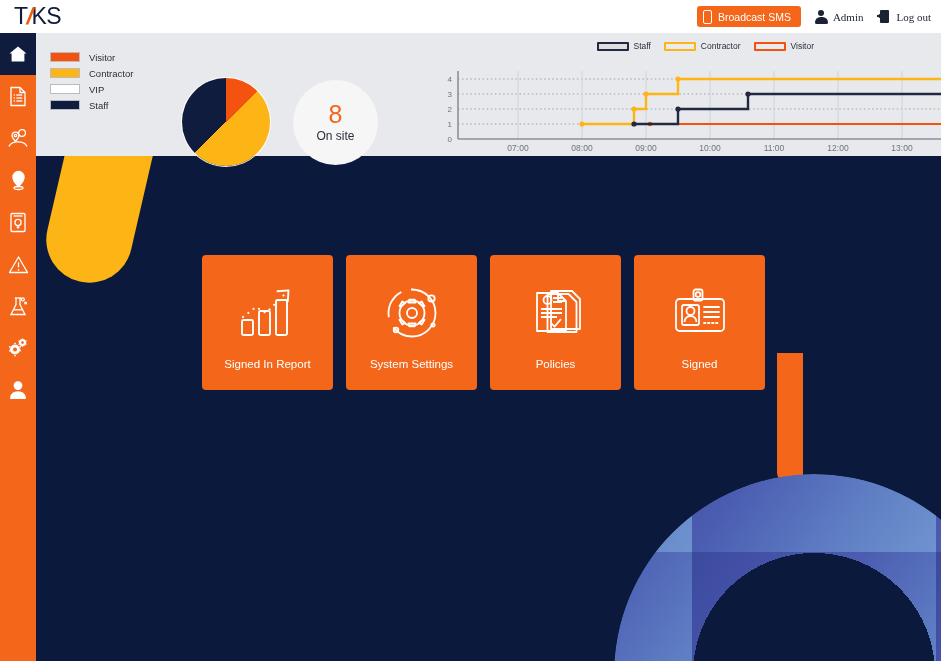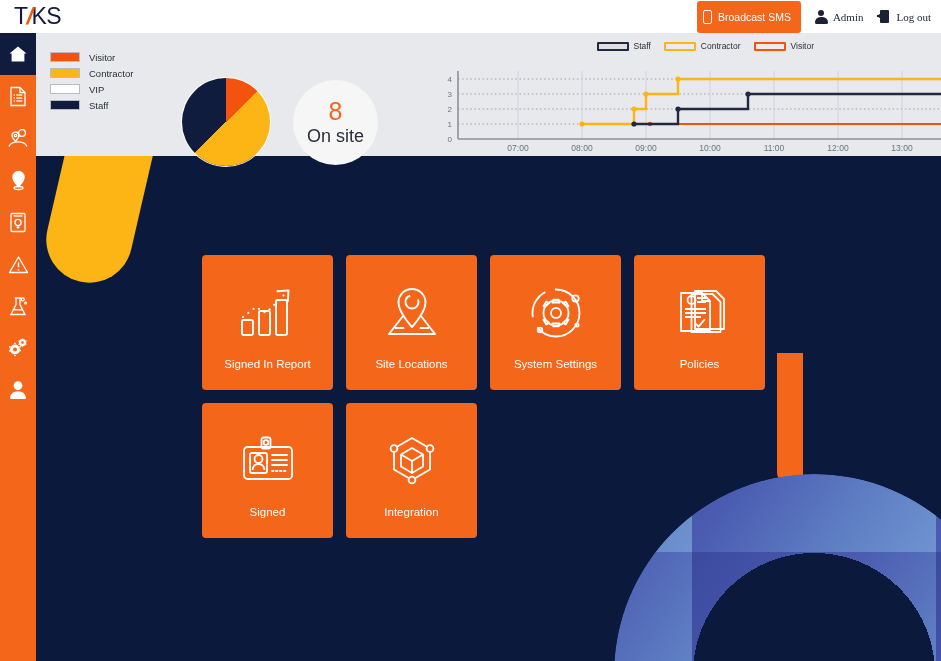--- a/index.html
+++ b/index.html
@@ -15,21 +15,21 @@
     position: absolute; left: 0; top: 0; width: 941px; height: 33px;
     background: #ffffff; display: flex; align-items: center;
     justify-content: space-between; padding: 0 10px 0 14px; z-index: 20;
   }
   .logo { font-size: 23px; font-weight: 500; letter-spacing: -0.5px;
           color: #12193a; display: flex; align-items: baseline; }
   .logo .tick { color: #f25c05; font-weight: 600; margin: 0 -1px; transform: skewX(-12deg); display:inline-block; }
   .topright { display: flex; align-items: center; gap: 14px; }
   .sms-btn {
     background: #f4661a; color: #fff; border: none; border-radius: 3px;
-    height: 32px; padding: 0 10px 0 6px; font-size: 10.5px;
+    height: 21px; padding: 0 10px 0 6px; font-size: 10.5px;
     display: flex; align-items: center; gap: 6px; cursor: pointer;
     font-family: "Liberation Sans", sans-serif;
   }
   .sms-btn .phone-ic {
     width: 9px; height: 14px; border: 1.6px solid #fff; border-radius: 2px;
     display: inline-block;
   }
   .user-chip, .logout-chip {
     display: flex; align-items: center; gap: 5px; font-size: 11px;
     color: #1b2233; cursor: pointer; font-family: Liberation Serif, serif;
@@ -74,21 +74,21 @@
   .pie { width: 88px; height: 88px; border-radius: 50%;
     box-shadow: 0 0 0 1px rgba(255,255,255,0.9); }
 
   .onsite {
     position: absolute; left: 257px; top: 47px; width: 85px; height: 85px;
     border-radius: 50%; background: #f6f6f7;
     display: flex; flex-direction: column; align-items: center;
     justify-content: center; gap: 2px;
   }
   .onsite .num { font-size: 25px; color: #f4661a; font-weight: 400; line-height: 1; }
-  .onsite .lbl { font-size: 18px; color: #2b2f3a; }
+  .onsite .lbl { font-size: 12px; color: #2b2f3a; }
 
   .linechart { position: absolute; left: 374px; top: 8px; width: 560px; height: 112px; }
   .lc-legend { position: absolute; right: 150px; top: 0px; display: flex;
     align-items: center; gap: 7px; font-size: 8.5px; color: #2b2f3a; }
   .lc-legend .grp { display: flex; align-items: center; gap: 5px; margin-right: 6px; }
   .lc-sw { width: 32px; height: 9px; border-radius: 1px; }
 
   
   .stage {
     position: absolute; left: 36px; top: 156px; width: 905px; height: 505px;
@@ -347,31 +347,20 @@
             <rect x="20" y="24" width="11" height="24" rx="1.5"></rect>
             <rect x="37" y="13" width="11" height="35" rx="1.5"></rect>
             <path d="M4 30 L17 20 L27 26 L48 5" stroke-linecap="round" stroke-dasharray="0.1 6.5" stroke-width="2.1"></path>
             <path d="M38.5 4.2 L49.5 3.4 L48.8 14.2" stroke-linecap="round" stroke-dasharray="0"></path>
           </svg>
         </span>
         <span class="tlabel">Signed In Report</span>
       </div>
 
 
-      <div class="tile">
-        <span class="ticon">
-          <svg width="58" height="52" viewBox="0 0 58 52" fill="none" stroke="#fff" stroke-width="1.9" stroke-linejoin="round">
-            <path d="M29 2c-7.5 0-13.5 6-13.5 13.5C15.5 25.6 29 40 29 40s13.5-14.4 13.5-24.5C42.5 8 36.5 2 29 2z"></path>
-            <circle cx="29" cy="15" r="6.5" stroke-dasharray="28 9"></circle>
-            <path d="M20 29 L6 47h46L38 29"></path>
-            <path d="M12.5 41h8M37.5 41h8" stroke-linecap="round"></path>
-          </svg>
-        </span>
-        <span class="tlabel">Site Locations</span>
-      </div>
 
       <div class="tile">
         <span class="ticon">
           <svg width="58" height="52" viewBox="0 0 58 52" fill="none" stroke="#fff" stroke-width="1.8">
             <circle cx="29" cy="26" r="23.5" stroke-dasharray="58 11 30 10"></circle>
             <circle cx="29" cy="26" r="12.5"></circle>
             <circle cx="29" cy="26" r="5"></circle>
             <g stroke-linejoin="round">
               <path d="M26.2 12.6h5.6l.7 3.1h-7z"></path>
               <path d="M26.2 39.4h5.6l.7-3.1h-7z"></path>
@@ -414,29 +403,16 @@
             <rect x="11" y="18" width="17" height="20" rx="2"></rect>
             <circle cx="19.5" cy="24" r="4"></circle>
             <path d="M13.5 35c0-3.5 2.7-6 6-6s6 2.5 6 6"></path>
             <path d="M33 20h15M33 25h15M33 30h15" stroke-linecap="round"></path>
             <path d="M33 36h1.5M37 36h1.5M41 36h1.5M45 36h1.5" stroke-linecap="round"></path>
           </svg>
         </span>
         <span class="tlabel">Signed</span>
       </div>
 
-      <div class="tile">
-        <span class="ticon">
-          <svg width="58" height="52" viewBox="0 0 58 52" fill="none" stroke="#fff" stroke-width="1.8" stroke-linejoin="round">
-            <path d="M29 3 L47 13.5 L47 34.5 L29 45 L11 34.5 L11 13.5 Z"></path>
-            <path d="M29 13 L40 19.5 L40 31.5 L29 38 L18 31.5 L18 19.5 Z"></path>
-            <path d="M18 19.5 L29 26 L40 19.5 M29 26 L29 38"></path>
-            <circle cx="11" cy="13.5" r="3.4" fill="#f4661a"></circle>
-            <circle cx="47" cy="13.5" r="3.4" fill="#f4661a"></circle>
-            <circle cx="29" cy="45" r="3.4" fill="#f4661a"></circle>
-          </svg>
-        </span>
-        <span class="tlabel">Integration</span>
-      </div>
 
     </div>
   </div>
 </div>
 
 </body></html>

